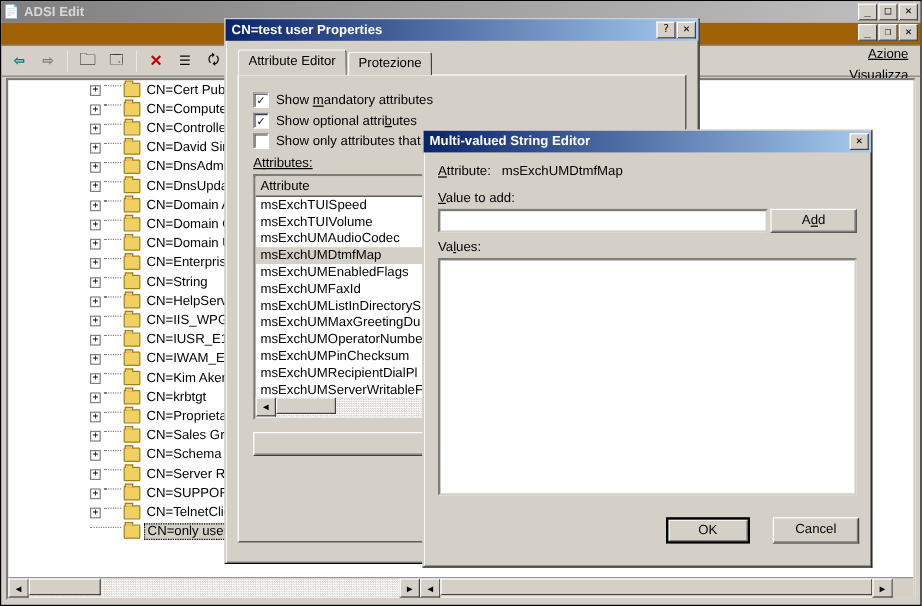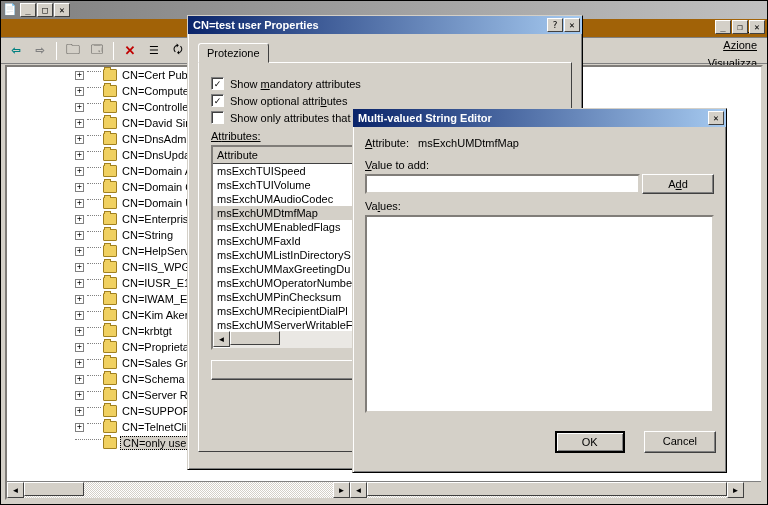--- a/index.html
+++ b/index.html
@@ -82,20 +82,21 @@
 .ico-arrow-right { color: #808080; font-weight: bold; }
 .ico-folder-up { font-size: 14px; }
 .ico-x { color: #c00000; font-weight: bold; font-size: 13px; }
 </style>
 </head>
 <body>
 
 <div class="main-window">
   <div class="titlebar">
     <span class="titlebar-icon">📄</span>
+    <span class="titlebar-text">ADSI Edit</span>
     <div class="titlebar-buttons">
       <div class="titlebar-btn">_</div>
       <div class="titlebar-btn">□</div>
       <div class="titlebar-btn">✕</div>
     </div>
   </div>
 
   <div class="menubar">
     <span class="menu-item">File</span>
     <span class="menu-item">Azione</span>
@@ -294,20 +295,21 @@
 <div class="dialog props-dialog">
   <div class="titlebar active">
     <span class="titlebar-text" style="padding-left:3px">CN=test user Properties</span>
     <div class="titlebar-buttons">
       <div class="titlebar-btn">?</div>
       <div class="titlebar-btn">✕</div>
     </div>
   </div>
   <div class="dialog-body">
     <div class="tabs-row">
+      <div class="tab active">Attribute Editor</div>
       <div class="tab">Protezione</div>
     </div>
     <div class="tab-panel">
       <div class="checkbox-row">
         <div class="chk">✓</div>
         <span>Show <span class="u">m</span>andatory attributes</span>
       </div>
       <div class="checkbox-row">
         <div class="chk">✓</div>
         <span>Show optional attri<span class="u">b</span>utes</span>

